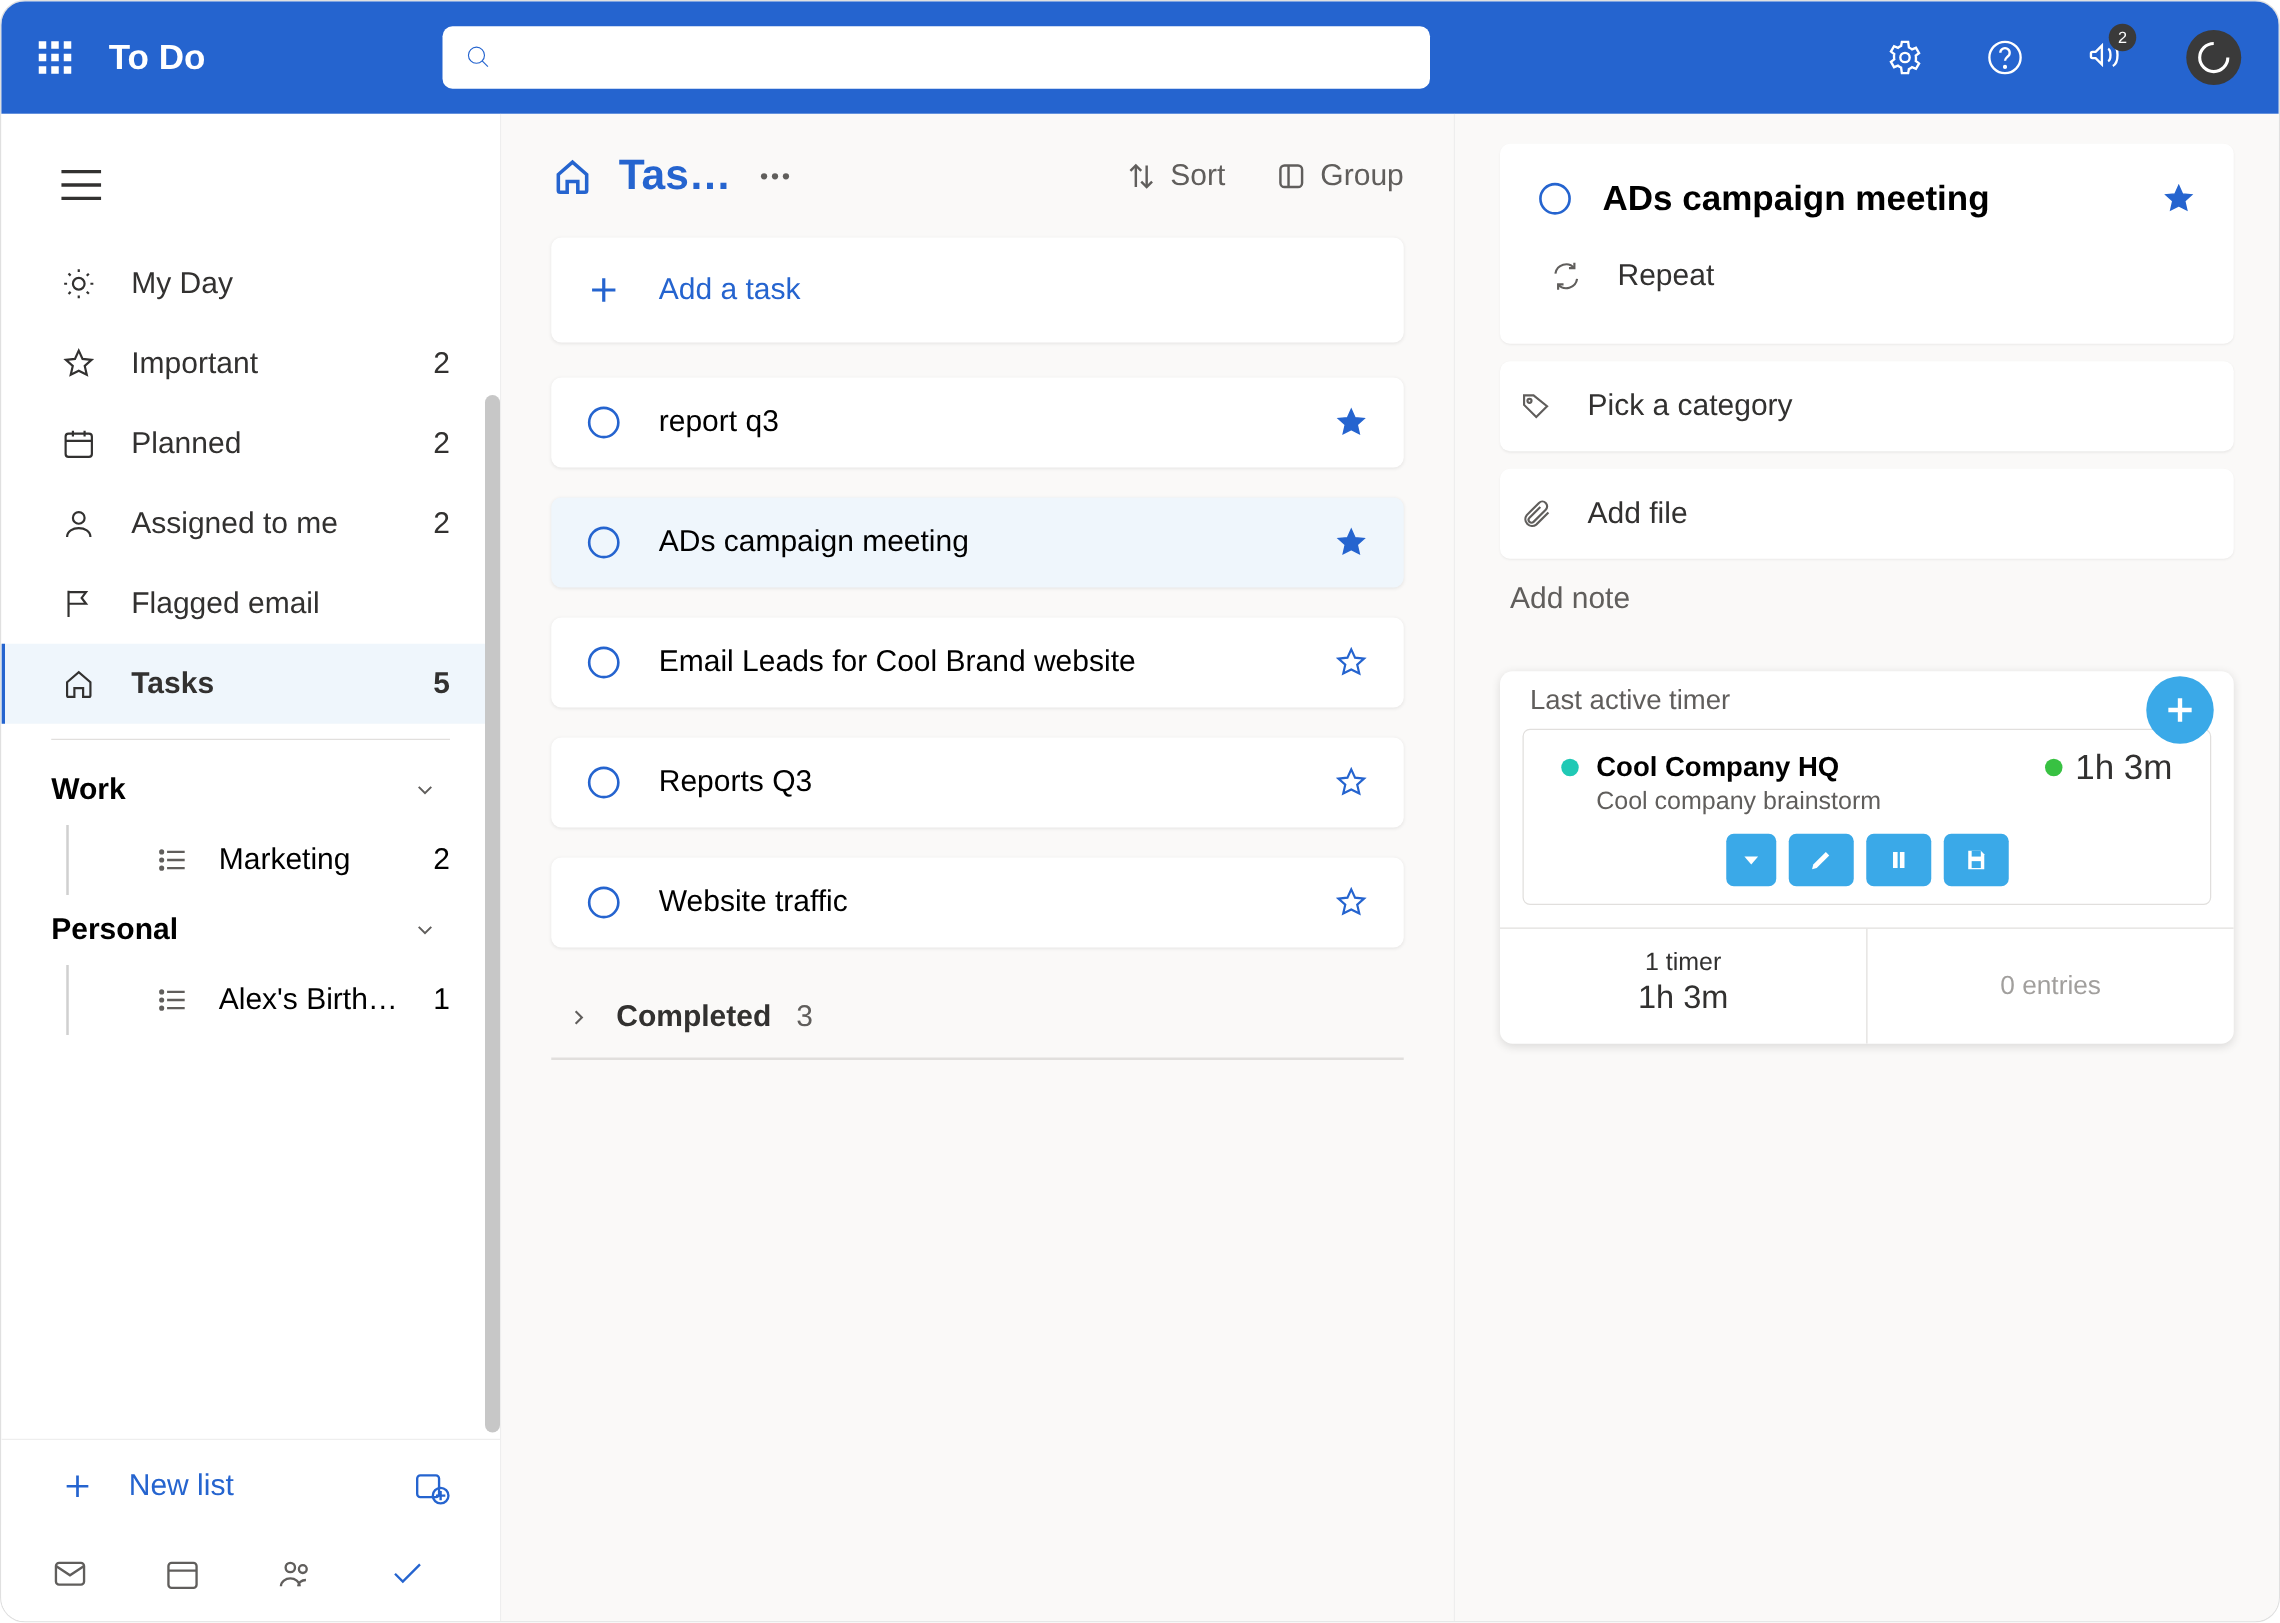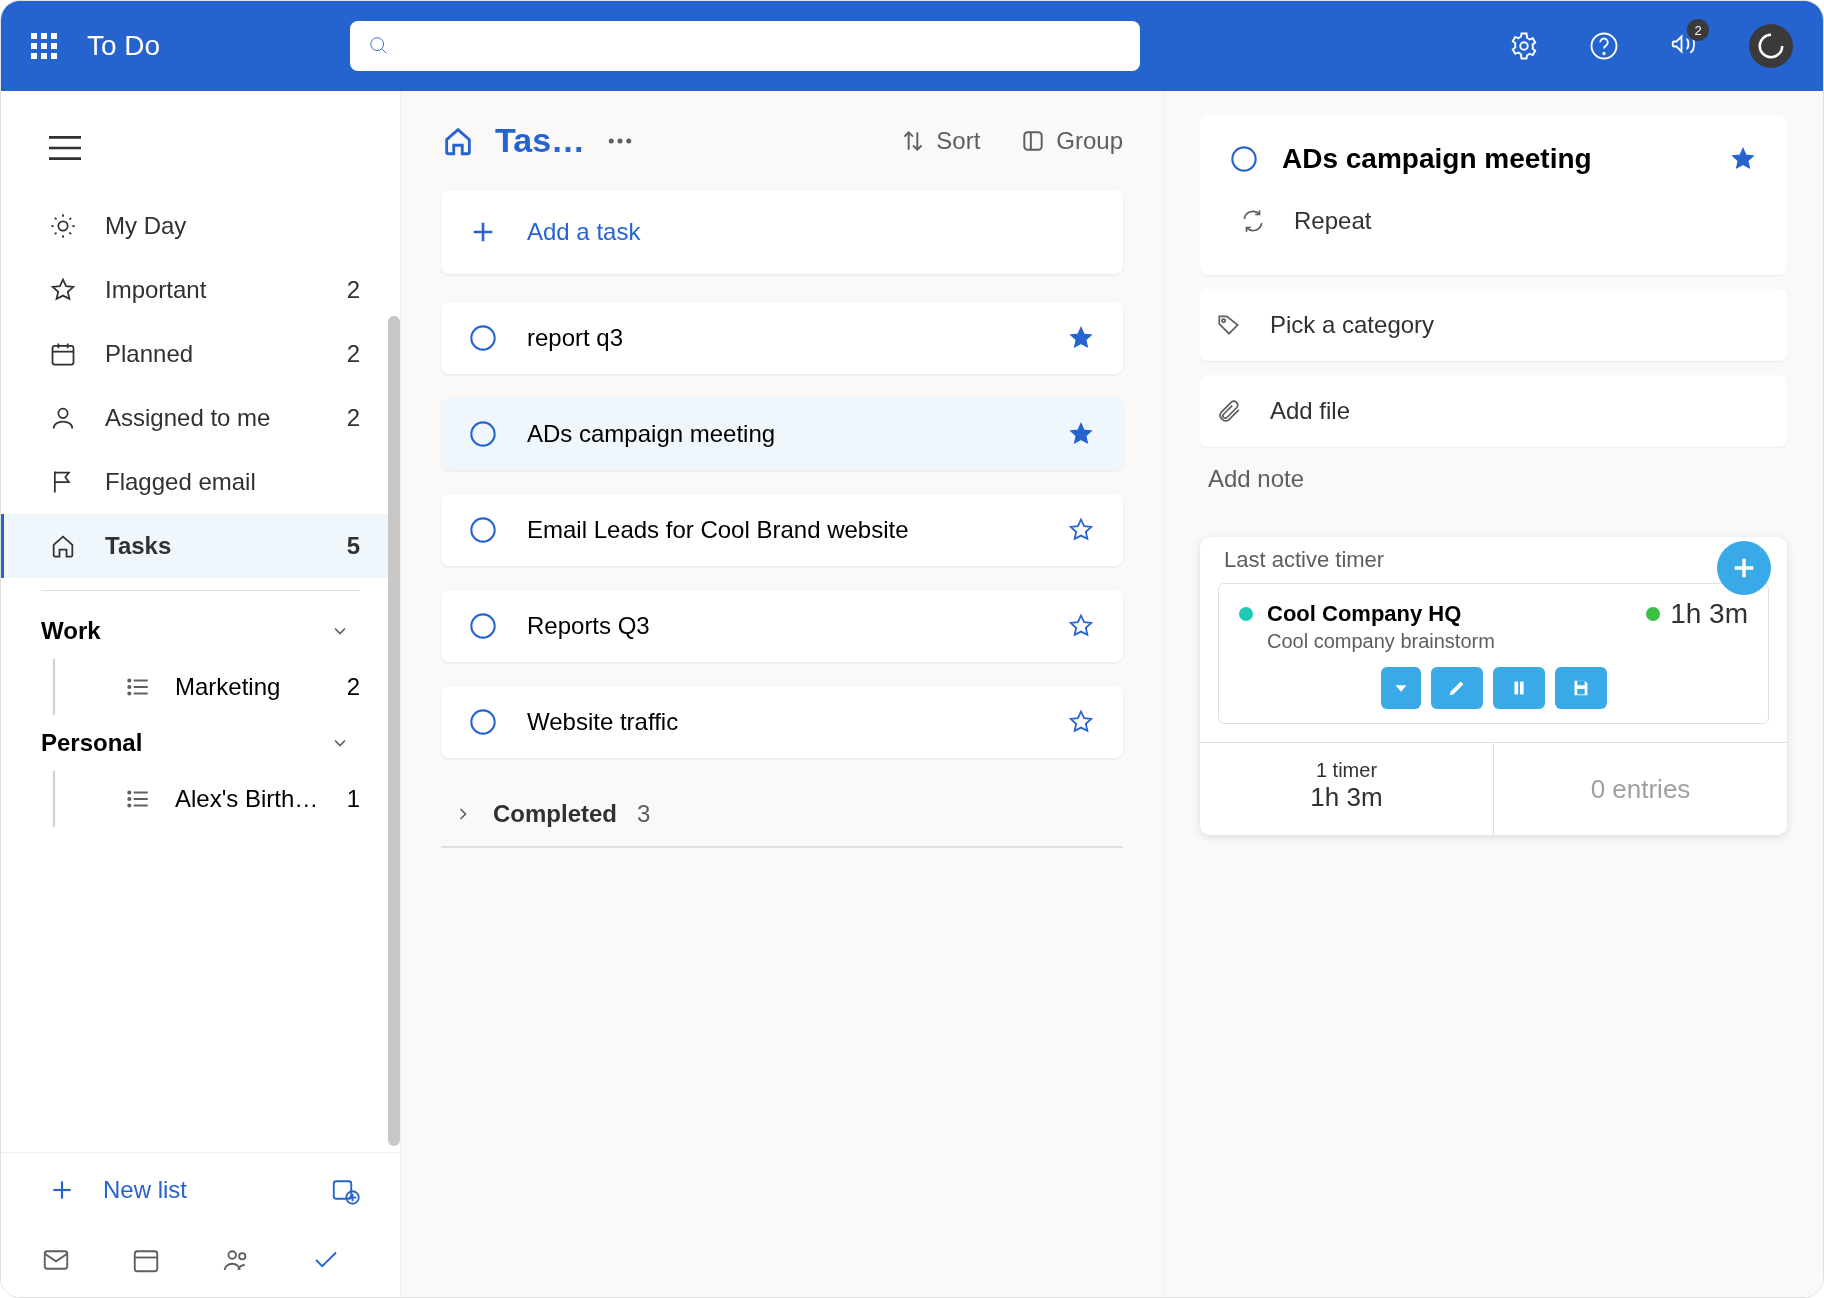--- a/index.html
+++ b/index.html
@@ -3,21 +3,21 @@
 <meta charset="utf-8">
 <style>
 * { box-sizing: border-box; margin: 0; padding: 0; font-family: "Segoe UI", -apple-system, sans-serif; }
 body { background: #fff; width: 1824px; height: 1298px; overflow: hidden; transform-origin: top left; }
 .app { display: flex; flex-direction: column; height: 100%; border: 1px solid #e0e0e0; border-radius: 20px; overflow: hidden; }
 
 
 .header { background: #2564cf; height: 90px; display: flex; align-items: center; padding: 0 30px; color: #fff; gap: 30px; }
 .waffle { display: grid; grid-template-columns: repeat(3,6px); grid-template-rows: repeat(3,6px); gap: 4px; }
 .waffle span { background: #fff; width: 6px; height: 6px; }
-.app-title { font-size: 28px; font-weight: 400; flex: 0 0 auto; margin-right: 160px; }
+.app-title { font-size: 28px; font-weight: 700; flex: 0 0 auto; margin-right: 160px; }
 .search-wrap { flex: 0 0 790px; background: #fff; border-radius: 8px; height: 50px; display: flex; align-items: center; padding: 0 18px; gap: 12px; }
 .search-icon-svg { width: 22px; height: 22px; stroke: #2564cf; }
 .search-input { flex: 1; border: none; outline: none; font-size: 20px; background: transparent; }
 .header-spacer { flex: 1; }
 .header-icons { display: flex; align-items: center; gap: 50px; }
 .hdr-icon { width: 30px; height: 30px; stroke: #fff; fill: none; stroke-width: 1.5; position: relative; }
 .badge-holder { position: relative; }
 .badge { position: absolute; top: -10px; right: -10px; background: #3a3a3a; color: #fff; border-radius: 50%; width: 22px; height: 22px; font-size: 13px; display: flex; align-items: center; justify-content: center; }
 .avatar-ring { width: 44px; height: 44px; border-radius: 50%; background: #3a3a3a; display: flex; align-items: center; justify-content: center; }
 .avatar-ring svg { width: 30px; height: 30px; stroke: #fff; fill: none; stroke-width: 2; }
@@ -84,38 +84,38 @@
 .detail-option svg { width: 26px; height: 26px; stroke: #605e5c; fill: none; stroke-width: 1.6; }
 .add-note { font-size: 24px; color: #605e5c; padding: 4px 8px 30px 8px; }
 
 
 .timeneye { border-radius: 10px; overflow: hidden; background: #fff; box-shadow: 0 2px 8px rgba(0,0,0,0.12); position: relative; }
 .tn-header { background: #3a4b5c; color: #fff; padding: 14px 24px; display: flex; align-items: center; gap: 14px; font-size: 26px; letter-spacing: 4px; font-weight: 300; }
 .tn-header svg { width: 30px; height: 30px; stroke: #fff; fill: none; stroke-width: 2; }
 .tn-plus { position: absolute; right: 16px; top: 4px; width: 54px; height: 54px; border-radius: 50%; background: #3aa9e8; display: flex; align-items: center; justify-content: center; }
 .tn-plus svg { width: 28px; height: 28px; stroke: #fff; stroke-width: 3; }
 .tn-sub { font-size: 22px; color: #605e5c; padding: 10px 24px; }
-.tn-timer-card { margin: 0 18px 18px 18px; border: 1px solid #e1dfdd; border-radius: 6px; padding: 14px 20px; }
+.tn-timer-card { margin: 0 18px 18px 18px; border: 1px solid #e1dfdd; border-radius: 6px; padding: 14px 30px; }
 .tn-row1 { display: flex; align-items: center; gap: 14px; }
 .dot { width: 14px; height: 14px; border-radius: 50%; }
 .dot.teal { background: #20c9b5; }
 .dot.green { background: #38c142; }
 .tn-client { font-size: 22px; font-weight: 600; }
 .tn-time { margin-left: auto; font-size: 28px; color: #323130; display:flex; align-items:center; gap:10px; }
 .tn-project { font-size: 20px; color: #605e5c; padding-left: 28px; }
 .tn-btns { display: flex; gap: 10px; justify-content: center; margin-top: 14px; }
 .tn-btn { background: #3aa9e8; width: 52px; height: 42px; border-radius: 6px; display: flex; align-items: center; justify-content: center; }
 .tn-btn.dd { width: 40px; }
 .tn-btn svg { width: 22px; height: 22px; stroke: #fff; fill: #fff; stroke-width: 0; }
 .tn-footer { display: flex; border-top: 1px solid #e1dfdd; }
 .tn-foot-cell { flex: 1; text-align: center; padding: 16px; }
 .tn-foot-cell:first-child { border-right: 1px solid #e1dfdd; }
 .tn-foot-label { font-size: 20px; color: #323130; }
 .tn-foot-val { font-size: 26px; color: #323130; }
-.tn-entries { font-size: 26px; color: #a19f9d; line-height: 60px; }
+.tn-entries { font-size: 21px; color: #a19f9d; line-height: 60px; }
 
 .detail-footer { margin-top: auto; display: flex; align-items: center; justify-content: space-between; font-size: 22px; color: #605e5c; padding: 10px 4px; }
 .detail-footer svg { width: 28px; height: 28px; stroke: #605e5c; fill: none; stroke-width: 1.6; }
 
 </style>
 </head>
 <body>
 
 <div class="app">
 

